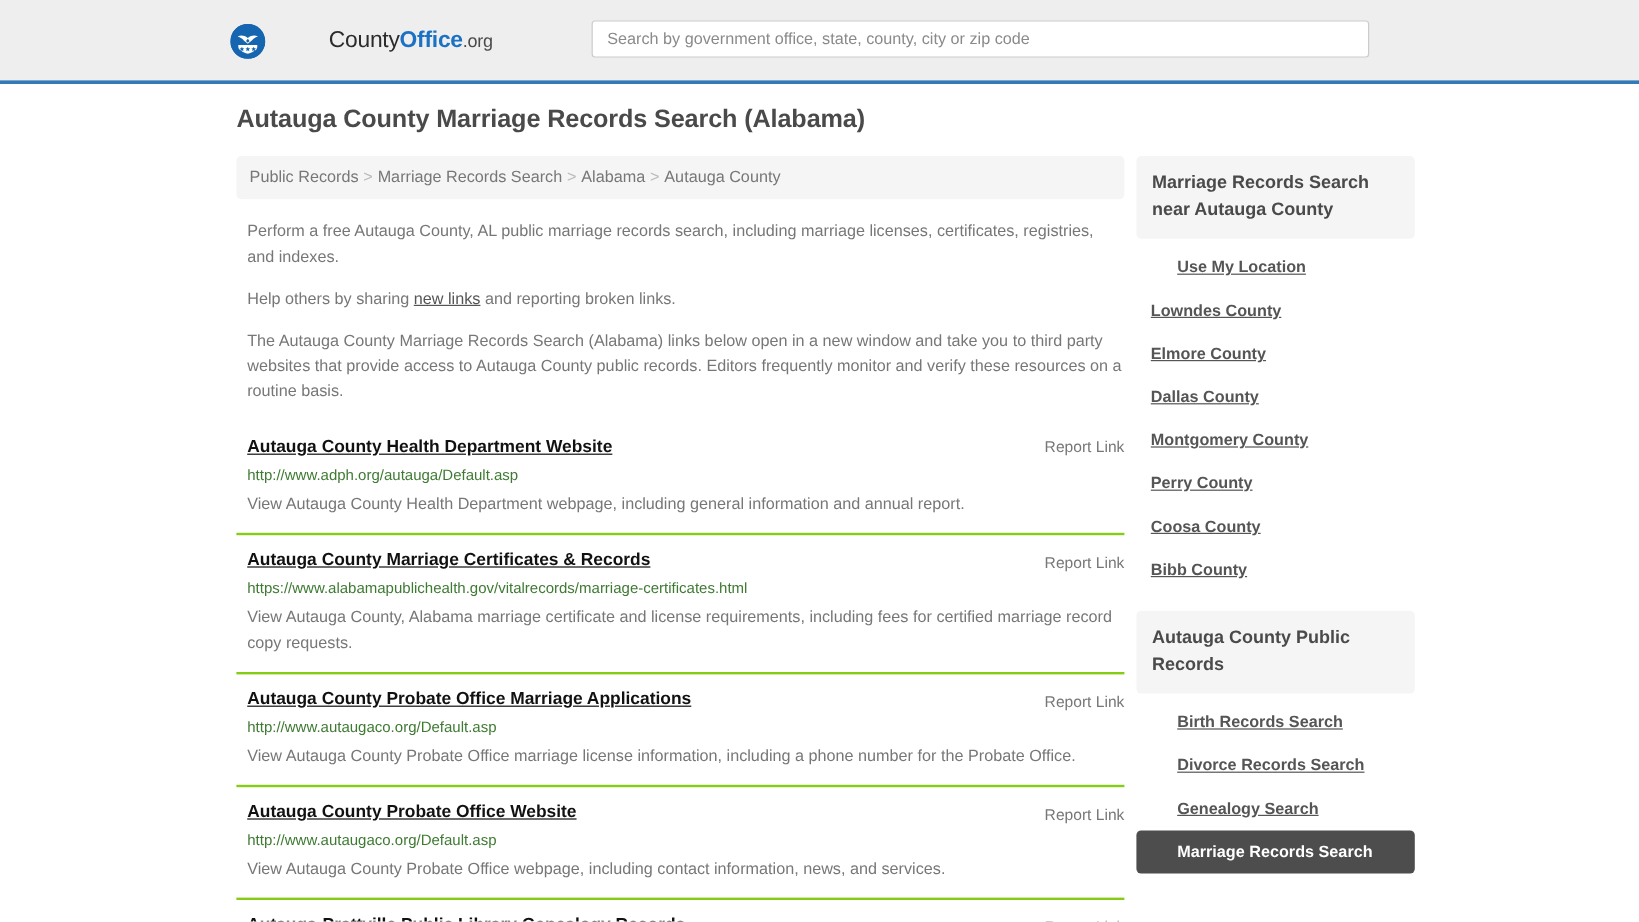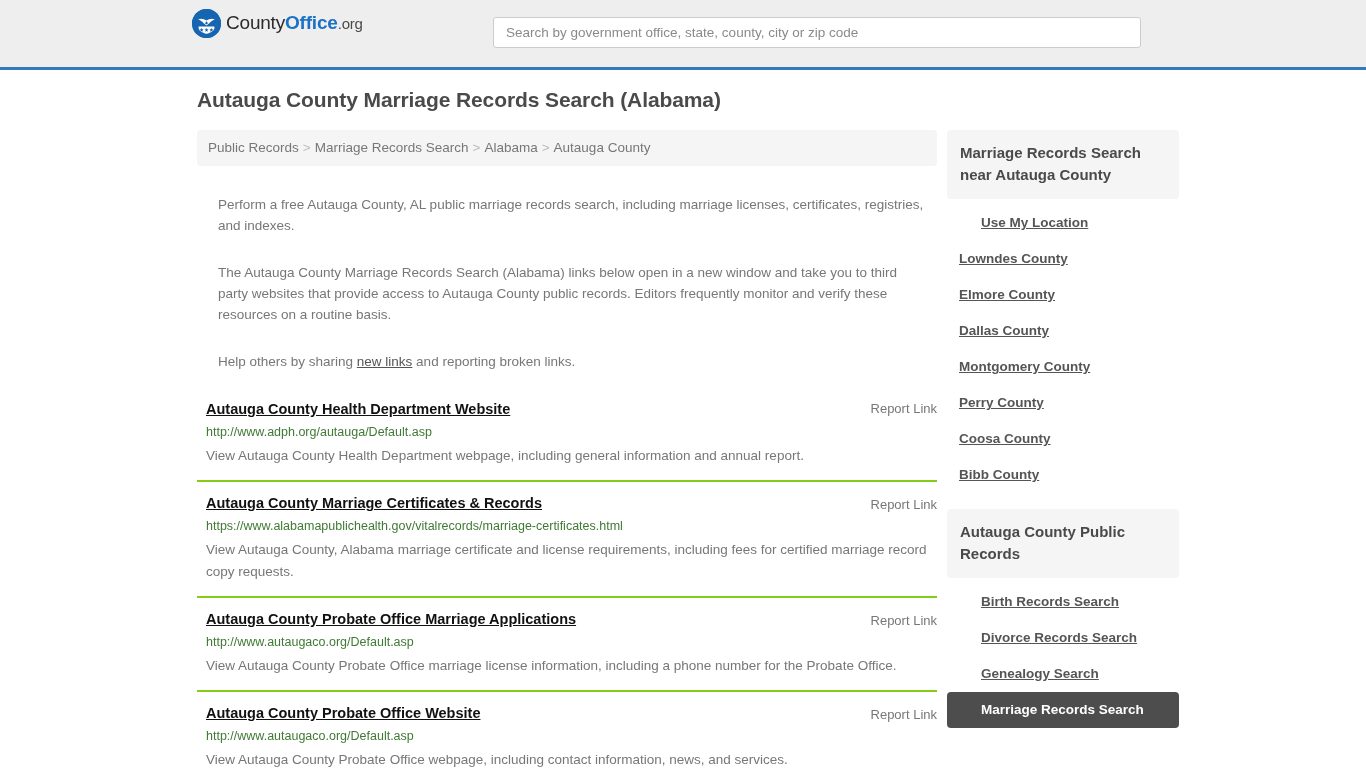--- a/index.html
+++ b/index.html
@@ -24,25 +24,26 @@
     display: block;
   }
   .header-inner {
     position: relative;
     width: 1366px;
     height: 67px;
   }
   .brand {
     position: absolute;
     left: 192px;
-    top: 8px;
+    top: 19px;
     display: flex;
     align-items: center;
     text-decoration: none;
     height: 30px;
+    gap: 48px;
   }
   .brand-mark {
     width: 29px;
     height: 29px;
     border-radius: 50%;
     background: #1565b0;
     display: inline-block;
     position: relative;
     flex: 0 0 auto;
     margin-right: 5px;
@@ -132,21 +133,21 @@
     color: #777777;
     text-decoration: none;
   }
   .breadcrumb .sep {
     color: #bbbbbb;
     padding: 0 4px;
   }
 
   
   .intro p {
-    margin: 12px;
+    margin: 0;
     padding: 14px 0 0 9px;
     font-size: 13.5px;
     line-height: 21px;
     color: #777777;
   }
   .intro p.p-first { padding-top: 16px; }
   .intro a.inline-link {
     color: #555555;
     text-decoration: underline;
     font-weight: 400;
@@ -265,22 +266,22 @@
     <div class="cols">
 
       <div class="col-main">
 
         <nav class="breadcrumb">
           <a href="#">Public Records</a><span class="sep">&gt;</span><a href="#">Marriage Records Search</a><span class="sep">&gt;</span><a href="#">Alabama</a><span class="sep">&gt;</span><a href="#">Autauga County</a>
         </nav>
 
         <div class="intro">
           <p class="p-first">Perform a free Autauga County, AL public marriage records search, including marriage licenses, certificates, registries, and indexes.</p>
+          <p><span>Help others by sharing </span><a class="inline-link" href="#">new links</a><span> and reporting broken links.</span></p>
           <p>The Autauga County Marriage Records Search (Alabama) links below open in a new window and take you to third party websites that provide access to Autauga County public records. Editors frequently monitor and verify these resources on a routine basis.</p>
-          <p><span>Help others by sharing </span><a class="inline-link" href="#">new links</a><span> and reporting broken links.</span></p>
         </div>
 
         <div class="results">
 
           <div class="result">
             <a class="result-title" href="#">Autauga County Health Department Website</a>
             <a class="report-link" href="#">Report Link</a>
             <p class="result-url">http://www.adph.org/autauga/Default.asp</p>
             <p class="result-desc">View Autauga County Health Department webpage, including general information and annual report.</p>
           </div>

